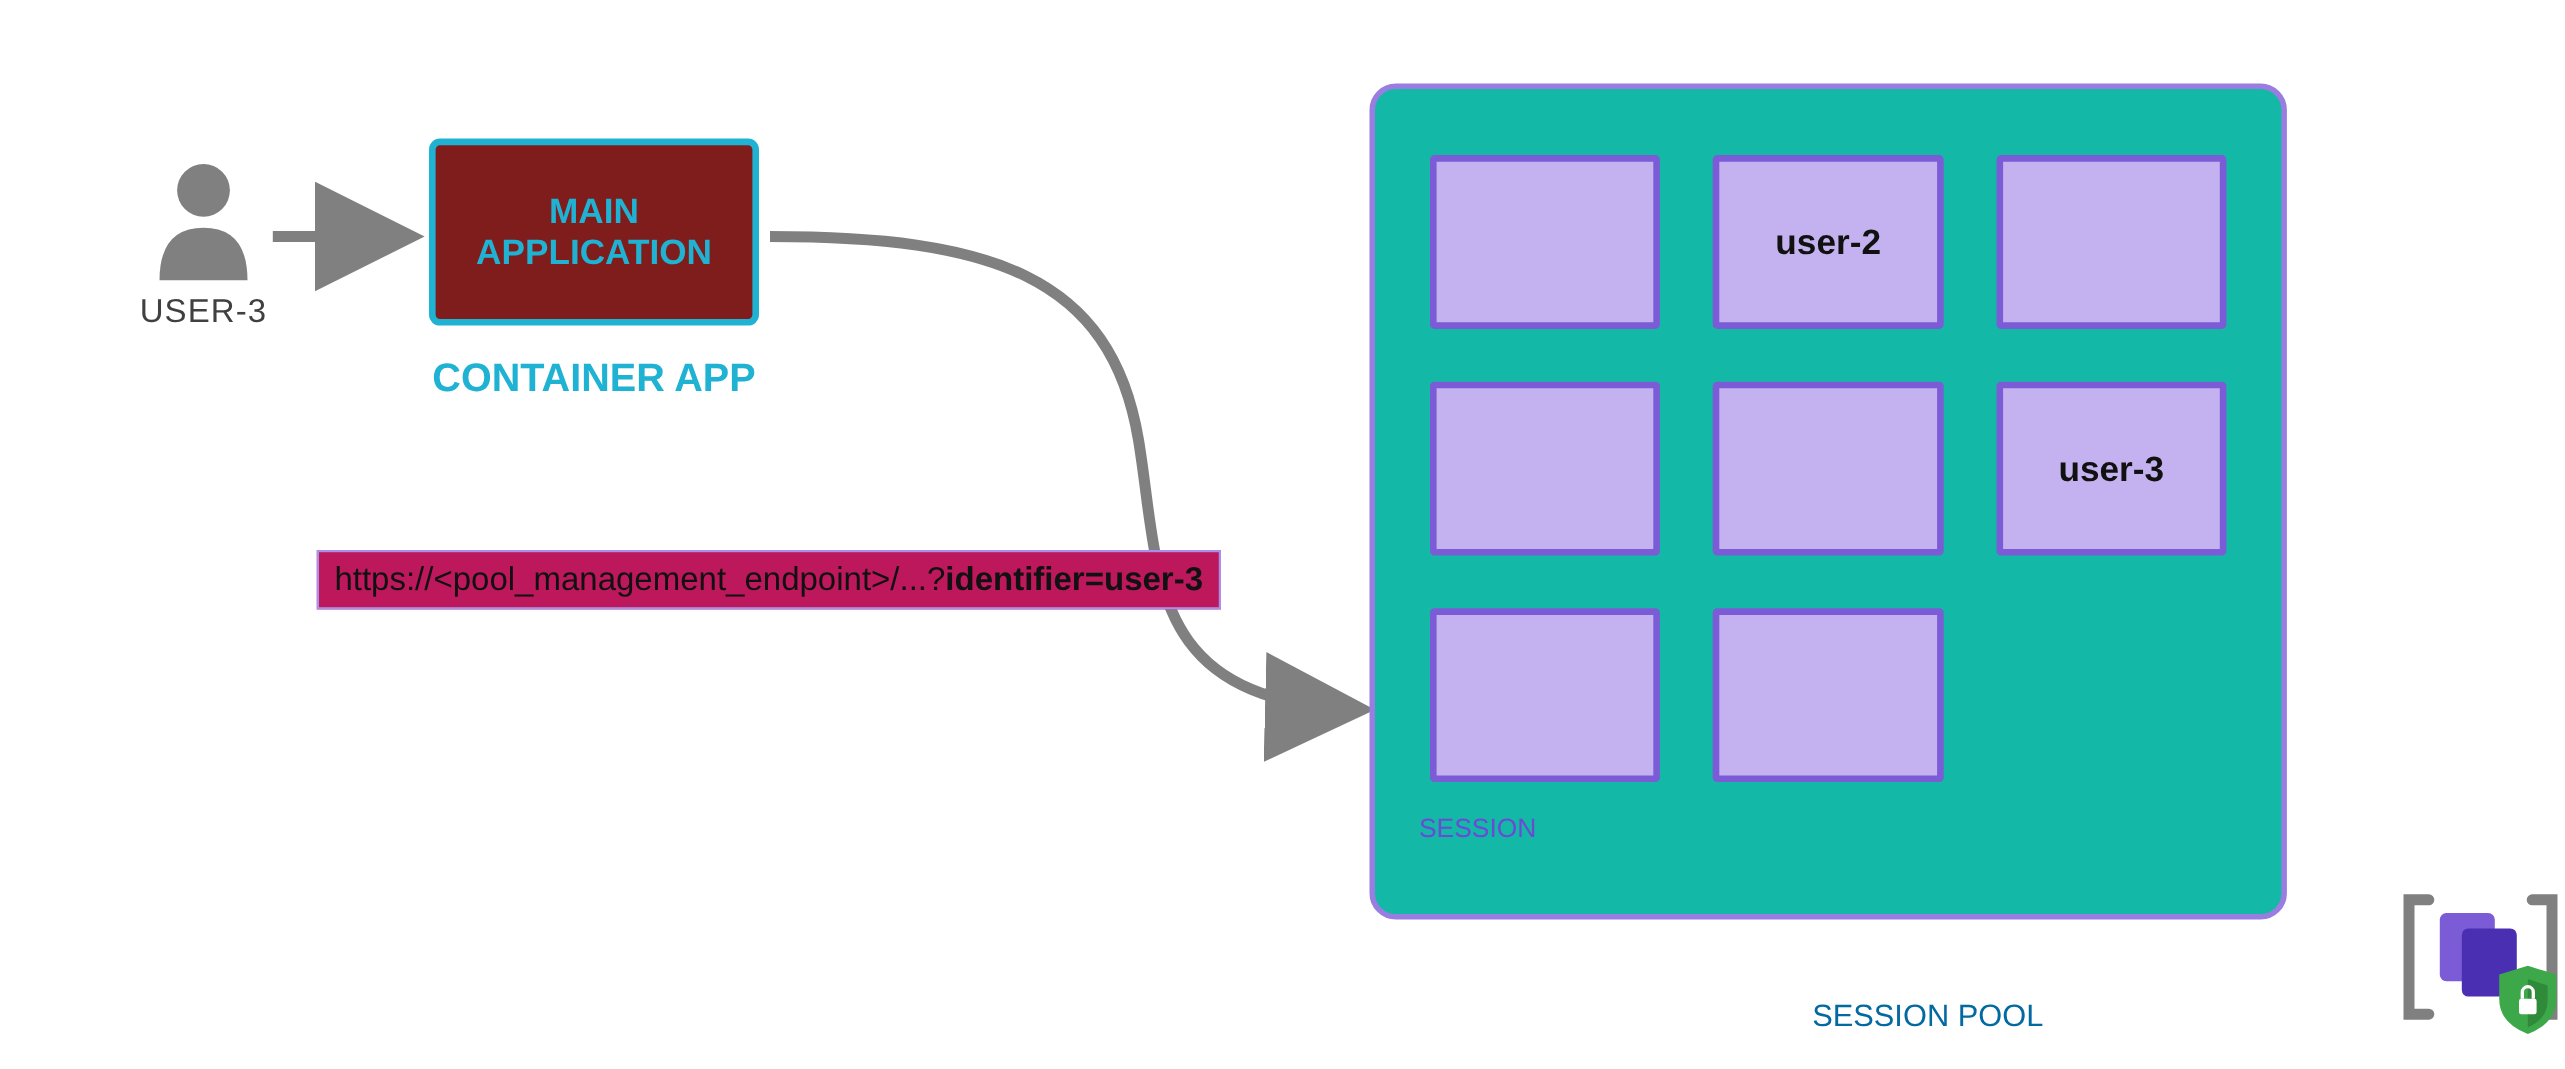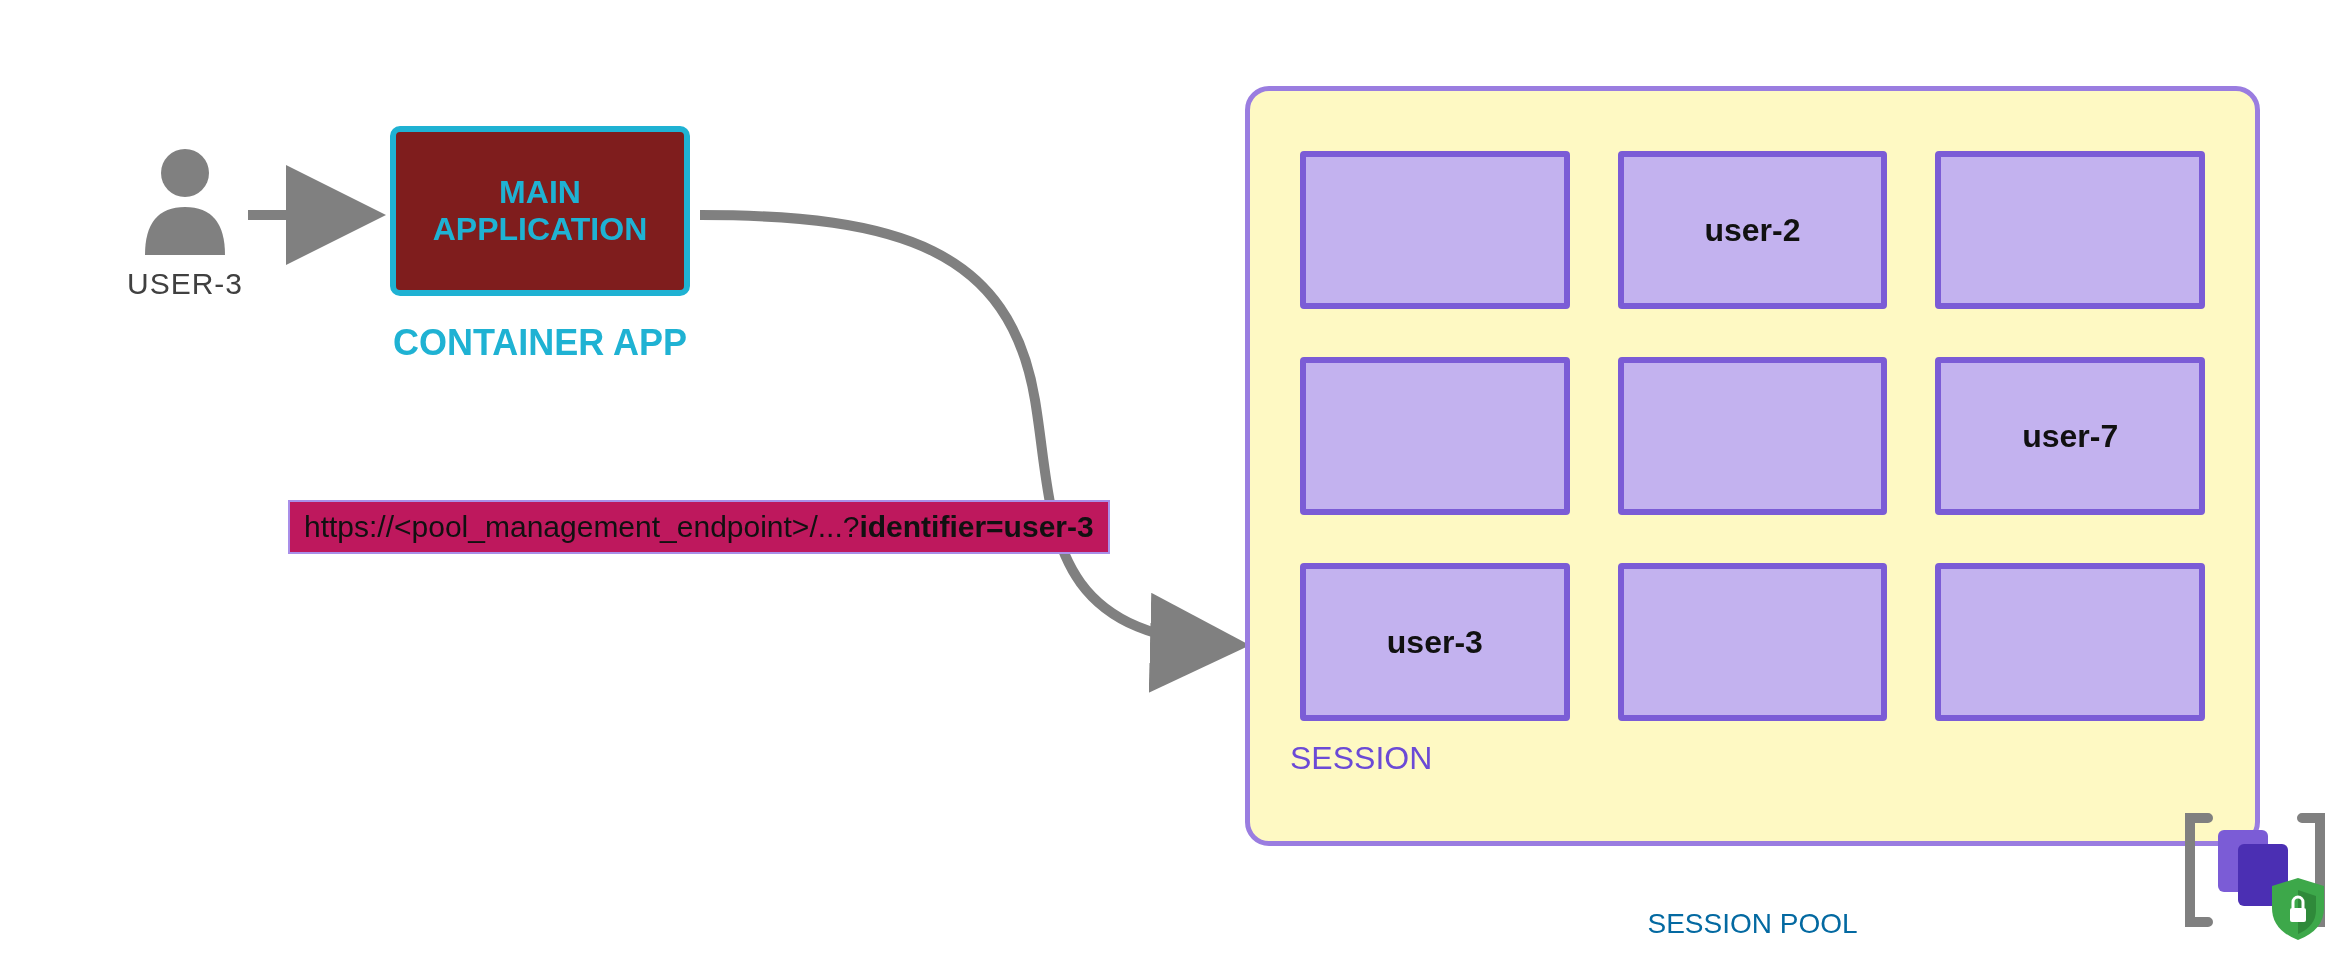--- a/index.html
+++ b/index.html
@@ -82,24 +82,24 @@
     font-size: 30px;
     color: #111;
     white-space: nowrap;
   }
   .url-box .bold { font-weight: 700; }
 
   
   .pool-panel {
     position: absolute;
     left: 1245px;
-    top: 86px;
-    width: 1015px;
+    top: 76px;
+    width: 834px;
     height: 760px;
-    background: #fef9c3;
+    background: #14b8a6;
     border: 5px solid #9a7de0;
     border-radius: 24px;
     padding: 60px 50px 120px 50px;
   }
   .session-grid {
     display: grid;
     grid-template-columns: repeat(3, 1fr);
     grid-template-rows: repeat(3, 1fr);
     gap: 48px 48px;
     width: 100%;
@@ -113,21 +113,21 @@
     align-items: center;
     justify-content: center;
     font-size: 32px;
     font-weight: 700;
     color: #111;
   }
   .session-label {
     position: absolute;
     left: 1290px;
     top: 740px;
-    font-size: 32px;
+    font-size: 24px;
     font-weight: 500;
     color: #6b4ad6;
   }
   .pool-label {
     position: absolute;
     left: 1245px;
     top: 908px;
     width: 1015px;
     text-align: center;
     font-size: 28px;
@@ -192,23 +192,20 @@
     <div class="session-cell">
         <span></span>
       </div>
     <div class="session-cell">
         <span></span>
       </div>
     <div class="session-cell">
         <span></span>
       </div>
     <div class="session-cell">
-        <span>user-7</span>
-      </div>
-    <div class="session-cell">
         <span>user-3</span>
       </div>
     <div class="session-cell">
         <span></span>
       </div>
     <div class="session-cell">
         <span></span>
       </div>
   </div>
 </div>

